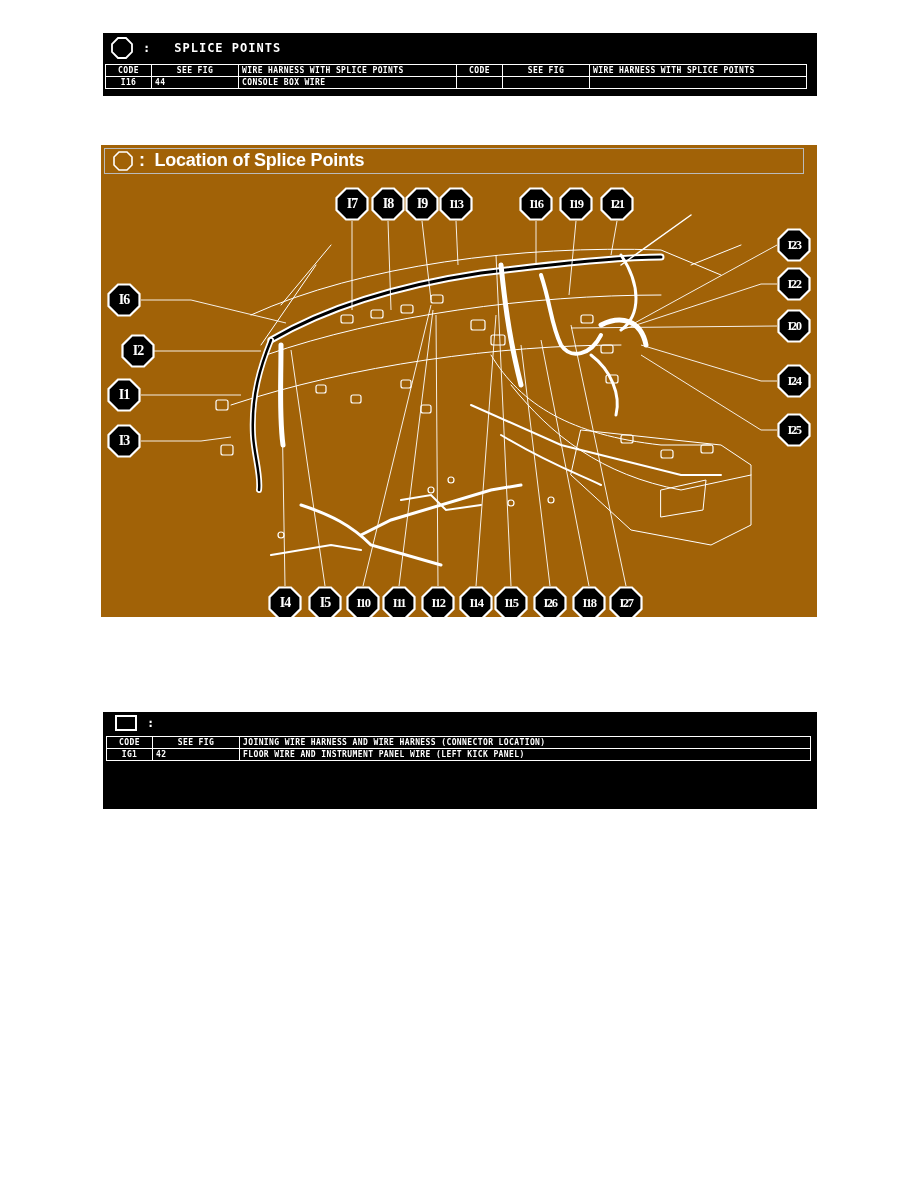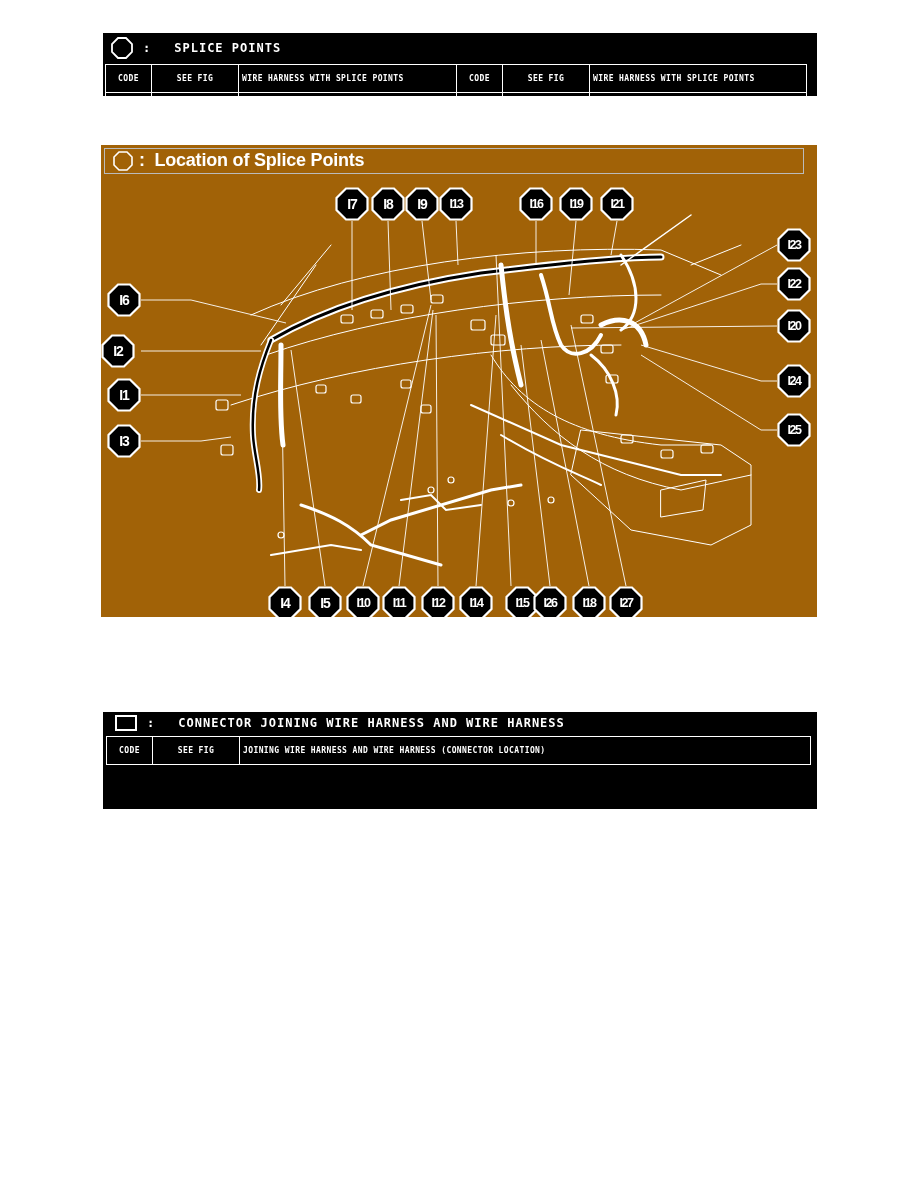--- a/index.html
+++ b/index.html
@@ -11,36 +11,36 @@
   .panel { position: absolute; background: #000; color: #fff; }
   #splice-panel { left: 103px; top: 33px; width: 714px; height: 63px; }
   .panel-header { position: absolute; left: 0; top: 0; height: 30px; display: flex; align-items: center; }
   .panel-header .sym-oct { width: 22px; height: 22px; margin-left: 8px; }
   .panel-header .sym-sq { width: 18px; height: 12px; border: 2px solid #fff; margin-left: 12px; }
   .panel-header .colon { margin-left: 10px; font-weight: bold; font-size: 12px; }
   .panel-header .title { margin-left: 24px; font-weight: bold; font-size: 12px; letter-spacing: 1px; }
 
   table.grid { position: absolute; border-collapse: collapse; color: #fff; font-weight: bold;
                font-family: "DejaVu Sans Mono", monospace; font-size: 8px; letter-spacing: 0.4px; }
-  table.grid td { border: 1.5px solid #fff; padding: 8px 3px; height: 11px; line-height: 11px; white-space: nowrap; }
+  table.grid td { border: 1.5px solid #fff; padding: 0 3px; height: 11px; line-height: 11px; white-space: nowrap; }
   table.grid td.c { text-align: center; }
   #splice-table { left: 2px; top: 31px; width: 702px; }
   #splice-table td { height: 11px; }
 
   
   #diagram { position: absolute; left: 101px; top: 145px; width: 716px; height: 472px; background: #a16207; overflow: hidden; }
   #diagram-title-bar { position: absolute; left: 3px; top: 3px; width: 698px; height: 24px; border: 1px solid #bbb; }
   #diagram-title-bar .sym-oct { position: absolute; left: 8px; top: 2px; width: 20px; height: 20px; }
   #diagram-title { position: absolute; left: 34px; top: 1px; color: #fff; font-family: "Liberation Sans", sans-serif;
                    font-weight: bold; font-size: 18px; letter-spacing: -0.2px; }
   #diagram svg.art { position: absolute; left: 0; top: 0; }
   .callout { position: absolute; width: 34px; height: 34px; }
   .callout svg { position: absolute; left: 0; top: 0; }
   .callout span { position: absolute; left: 0; top: 0; width: 34px; height: 34px; line-height: 34px; text-align: center;
-                  color: #fff; font-family: Liberation Sans, sans-serif; font-weight: bold; font-size: 14px;
+                  color: #fff; font-family: Liberation Serif, serif; font-weight: bold; font-size: 14px;
                   letter-spacing: -1px; }
   .callout.sm span { font-size: 12.5px; letter-spacing: -1.4px; }
 
   
   #connector-panel { left: 103px; top: 712px; width: 714px; height: 97px; }
   #connector-table { left: 3px; top: 24px; width: 705px; }
   #connector-table td { height: 11px; }
 </style>
 </head>
 <body>
@@ -227,21 +227,21 @@
           <polygon points="11,1.5 23,1.5 32.5,11 32.5,23 23,32.5 11,32.5 1.5,23 1.5,11" fill="#000" stroke="#fff" stroke-width="2.2"></polygon>
         </svg>
         <span>I21</span>
       </div>
       <div class="callout" style="left: 6px; top: 138px;">
         <svg width="34" height="34" viewBox="0 0 34 34">
           <polygon points="11,1.5 23,1.5 32.5,11 32.5,23 23,32.5 11,32.5 1.5,23 1.5,11" fill="#000" stroke="#fff" stroke-width="2.2"></polygon>
         </svg>
         <span>I6</span>
       </div>
-      <div class="callout" style="left: 0; top: 189px;">
+      <div class="callout" style="left: 20px; top: 189px;">
         <svg width="34" height="34" viewBox="0 0 34 34">
           <polygon points="11,1.5 23,1.5 32.5,11 32.5,23 23,32.5 11,32.5 1.5,23 1.5,11" fill="#000" stroke="#fff" stroke-width="2.2"></polygon>
         </svg>
         <span>I2</span>
       </div>
       <div class="callout" style="left: 6px; top: 233px;">
         <svg width="34" height="34" viewBox="0 0 34 34">
           <polygon points="11,1.5 23,1.5 32.5,11 32.5,23 23,32.5 11,32.5 1.5,23 1.5,11" fill="#000" stroke="#fff" stroke-width="2.2"></polygon>
         </svg>
         <span>I1</span>
@@ -311,21 +311,21 @@
           <polygon points="11,1.5 23,1.5 32.5,11 32.5,23 23,32.5 11,32.5 1.5,23 1.5,11" fill="#000" stroke="#fff" stroke-width="2.2"></polygon>
         </svg>
         <span>I12</span>
       </div>
       <div class="callout sm" style="left: 358px; top: 441px;">
         <svg width="34" height="34" viewBox="0 0 34 34">
           <polygon points="11,1.5 23,1.5 32.5,11 32.5,23 23,32.5 11,32.5 1.5,23 1.5,11" fill="#000" stroke="#fff" stroke-width="2.2"></polygon>
         </svg>
         <span>I14</span>
       </div>
-      <div class="callout sm" style="left: 404px; top: 441px;">
+      <div class="callout sm" style="left: 393px; top: 441px;">
         <svg width="34" height="34" viewBox="0 0 34 34">
           <polygon points="11,1.5 23,1.5 32.5,11 32.5,23 23,32.5 11,32.5 1.5,23 1.5,11" fill="#000" stroke="#fff" stroke-width="2.2"></polygon>
         </svg>
         <span>I15</span>
       </div>
       <div class="callout sm" style="left: 432px; top: 441px;">
         <svg width="34" height="34" viewBox="0 0 34 34">
           <polygon points="11,1.5 23,1.5 32.5,11 32.5,23 23,32.5 11,32.5 1.5,23 1.5,11" fill="#000" stroke="#fff" stroke-width="2.2"></polygon>
         </svg>
         <span>I26</span>
@@ -342,29 +342,33 @@
         </svg>
         <span>I27</span>
       </div>
     </div>
 </div>
 
 <div id="connector-panel" class="panel">
   <div class="panel-header" style="height:22px">
     <span class="sym-sq"></span>
     <span class="colon mono">:</span>
-    <span class="title mono">CONNECTOR JOINING WIRE HARNESS AND WIRE HARNESS</span>
   </div>
   <table id="connector-table" class="grid">
     <colgroup>
         <col style="width:46px">
         <col style="width:87px">
         <col>
       </colgroup>
     <tbody>
         <tr>
       <td class="c">CODE</td>
       <td class="c">SEE FIG</td>
       <td>JOINING WIRE HARNESS AND WIRE HARNESS (CONNECTOR LOCATION)</td>
     </tr>
+    <tr>
+      <td class="c">IG1</td>
+      <td>42</td>
+      <td>FLOOR WIRE AND INSTRUMENT PANEL WIRE (LEFT KICK PANEL)</td>
+    </tr>
   </tbody>
     </table>
 </div>
 
 </body></html>

